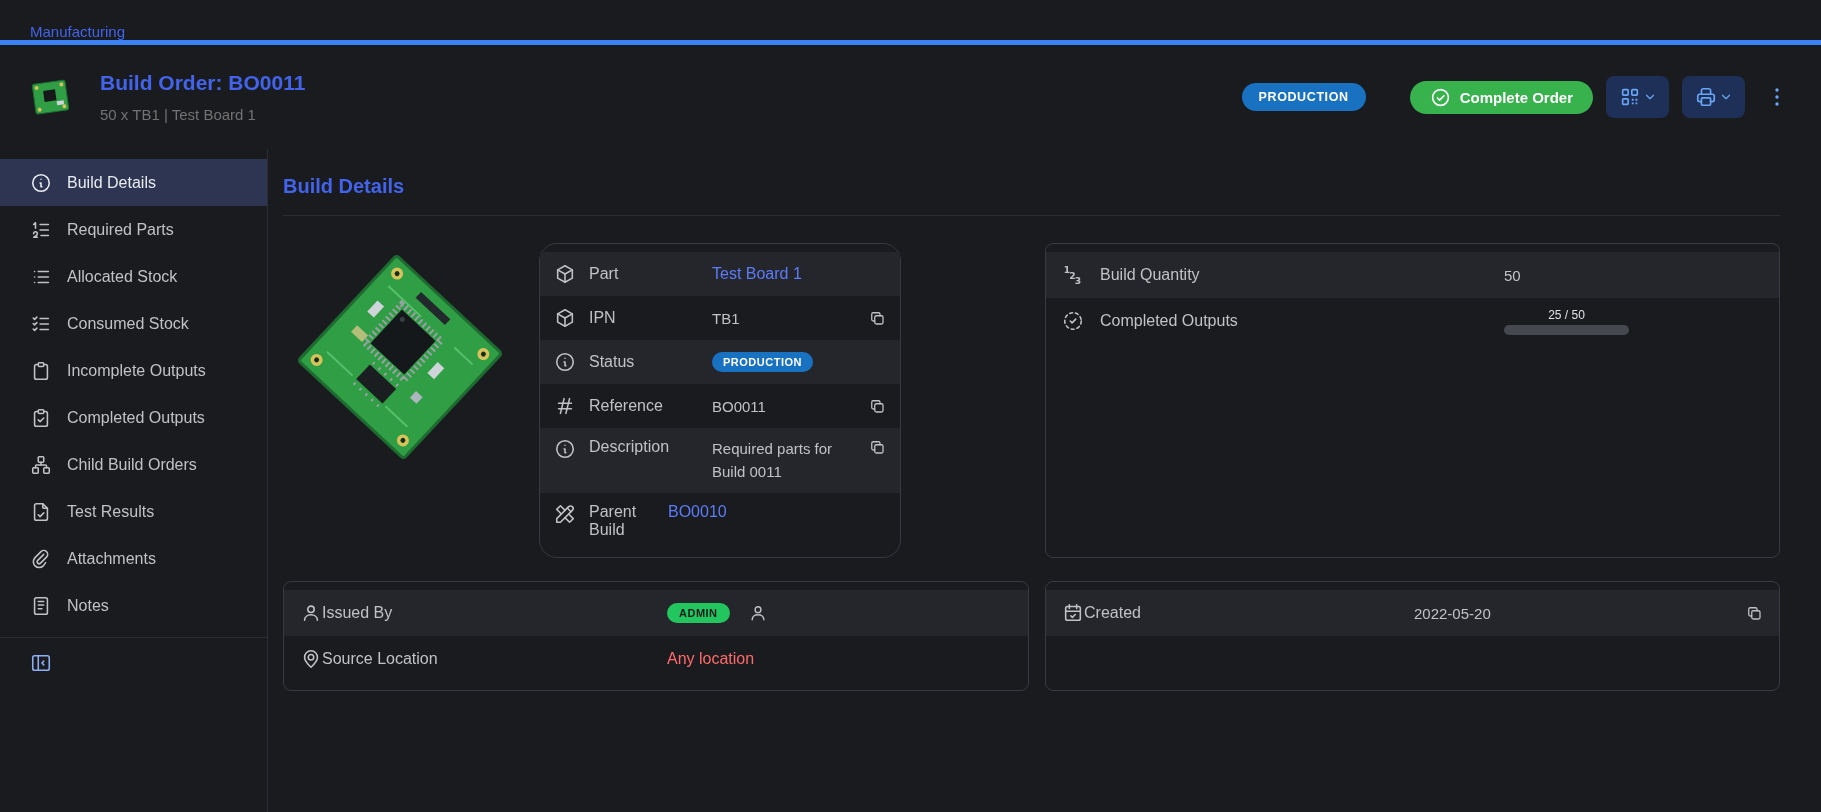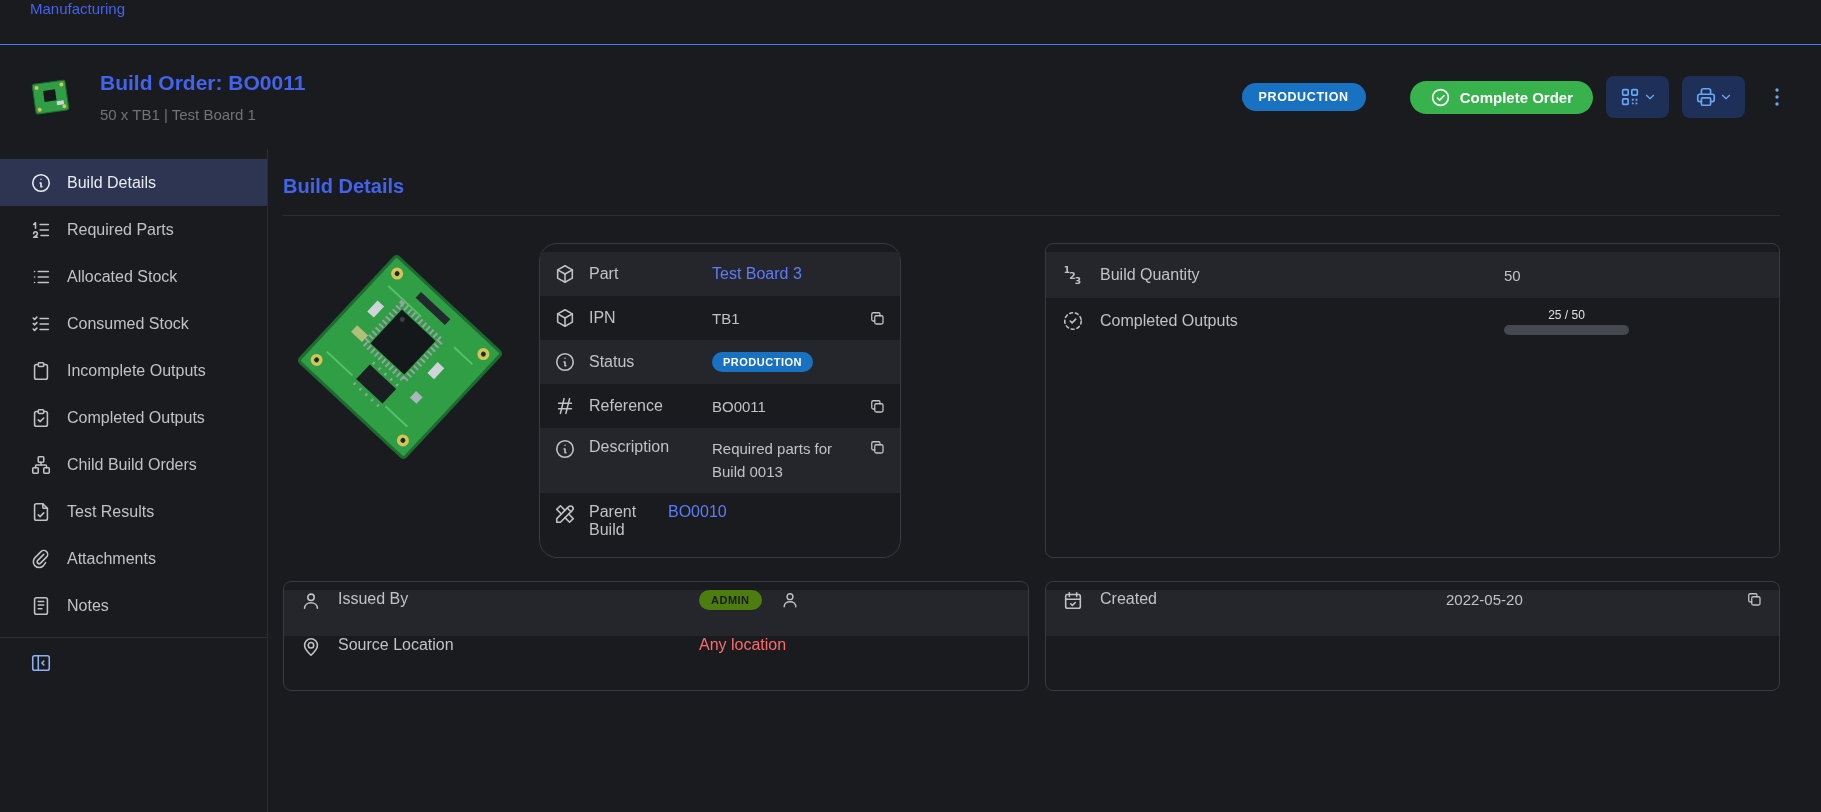--- a/index.html
+++ b/index.html
@@ -3,22 +3,22 @@
 <meta charset="utf-8">
 <style>
   * { box-sizing: border-box; }
   body { margin:0; background:#101113; }
   .app { width:1821px; height:812px; background:#1a1b1e; color:#c1c2c5;
          font-family:"Liberation Sans", sans-serif; overflow:hidden; }
   svg { display:block; }
   .icon { flex:none; display:flex; }
 
   
-  .breadcrumb-bar { height:45px; display:flex; align-items:flex-start; padding:0 30px;
-                    border-bottom:1px solid #3b82f6; }
+  .breadcrumb-bar { height:45px; display:flex; align-items:flex-end; padding:0 30px;
+                    border-bottom:5px solid #3b82f6; }
   .breadcrumb-link { color:#4263eb; font-size:15px; text-decoration:none; cursor:pointer; }
 
   
   .page-header { height:104px; display:flex; align-items:center; padding:0 28px; }
   .thumb-btn { background:none; border:none; padding:0; margin-right:26px; cursor:pointer; }
   .page-title { color:#4263eb; font-size:21px; font-weight:700; margin:0; }
   .page-subtitle { font-size:15px; color:#737373; margin-top:11px; }
   .header-actions { margin-left:auto; display:flex; align-items:center; }
   .badge-production { background:#1971c2; color:#fff; font-size:12.5px; font-weight:700;
                       letter-spacing:.6px; padding:7px 17px; border-radius:15px; margin-right:44px; }
@@ -73,26 +73,26 @@
   .qrow.striped { background:#25262b; }
   .qlabel { flex:0 0 388px; font-size:16px; }
   .qvalue { font-size:15px; }
   .progress-block { display:flex; flex-direction:column; gap:3px; width:125px; padding:4px 0; }
   .progress-text { font-size:12px; color:#dee2e6; text-align:center; }
   .progress-track { height:10px; border-radius:5px; background:#45484f; overflow:hidden; }
   .progress-fill { height:100%; background:#e8590c; border-radius:5px; }
 
   
   .issued-panel, .created-panel { padding:8px 0; }
-  .irow { display:flex; align-items:flex-start; min-height:46px; padding:0 16px; gap:16px; }
+  .irow { display:flex; align-items:center; min-height:46px; padding:0 16px; gap:0; }
   .irow.striped { background:#25262b; }
   .ilabel { flex:0 0 345px; font-size:16px; }
   .clabel { flex:0 0 330px; font-size:16px; }
   .admin-group { display:flex; align-items:center; gap:18px; }
-  .badge-admin { background:#4d7c0f; color:#1a1b1e; font-size:11px; font-weight:700;
+  .badge-admin { background:#22c55e; color:#1a1b1e; font-size:11px; font-weight:700;
                  letter-spacing:.5px; padding:4px 12px; border-radius:11px; }
   .danger-text { color:#ff6b6b; font-size:16px; }
   .cvalue-area { flex:1; display:flex; align-items:center; justify-content:space-between; }
 </style>
 </head>
 <body>
 
 <div class="app">
 
   <div class="breadcrumb-bar">
@@ -335,21 +335,21 @@
               <span class="icon">
                 <svg width="22" height="22" viewBox="0 0 24 24" fill="none" stroke="currentColor" stroke-width="1.7" stroke-linecap="round" stroke-linejoin="round">
                   <path d="M12 3l8 4.5v9L12 21l-8-4.5v-9z"></path>
                     <path d="M12 12l8-4.5"></path>
                     <path d="M12 12v9"></path>
                     <path d="M12 12L4 7.5"></path>
                 </svg>
               </span>
               <span class="rlabel">Part</span>
               <span class="rvalue-area">
-                <a class="link">Test Board 3</a>
+                <a class="link">Test Board 1</a>
               </span>
             </div>
             <div class="drow">
               <span class="icon">
                 <svg width="22" height="22" viewBox="0 0 24 24" fill="none" stroke="currentColor" stroke-width="1.7" stroke-linecap="round" stroke-linejoin="round">
                   <path d="M12 3l8 4.5v9L12 21l-8-4.5v-9z"></path>
                     <path d="M12 12l8-4.5"></path>
                     <path d="M12 12v9"></path>
                     <path d="M12 12L4 7.5"></path>
                 </svg>
@@ -405,21 +405,21 @@
             <div class="drow striped tall">
               <span class="icon">
                 <svg width="22" height="22" viewBox="0 0 24 24" fill="none" stroke="currentColor" stroke-width="1.7" stroke-linecap="round" stroke-linejoin="round">
                   <circle cx="12" cy="12" r="9"></circle>
                     <path d="M12 8l.01 0"></path>
                     <path d="M11 12h1v4h1"></path>
                 </svg>
               </span>
               <span class="rlabel">Description</span>
               <span class="rvalue-area">
-                <span class="rvalue desc-value">Required parts for Build 0013</span>
+                <span class="rvalue desc-value">Required parts for Build 0011</span>
                 <button class="copy-btn">
                   <span class="icon">
                     <svg width="18" height="18" viewBox="0 0 24 24" fill="none" stroke="currentColor" stroke-width="1.7" stroke-linecap="round" stroke-linejoin="round">
                       <rect x="9" y="9" width="11" height="11" rx="2"></rect>
                         <path d="M16 9V7a2 2 0 0 0-2-2H7a2 2 0 0 0-2 2v7a2 2 0 0 0 2 2h2"></path>
                     </svg>
                   </span>
                 </button>
               </span>
             </div>

